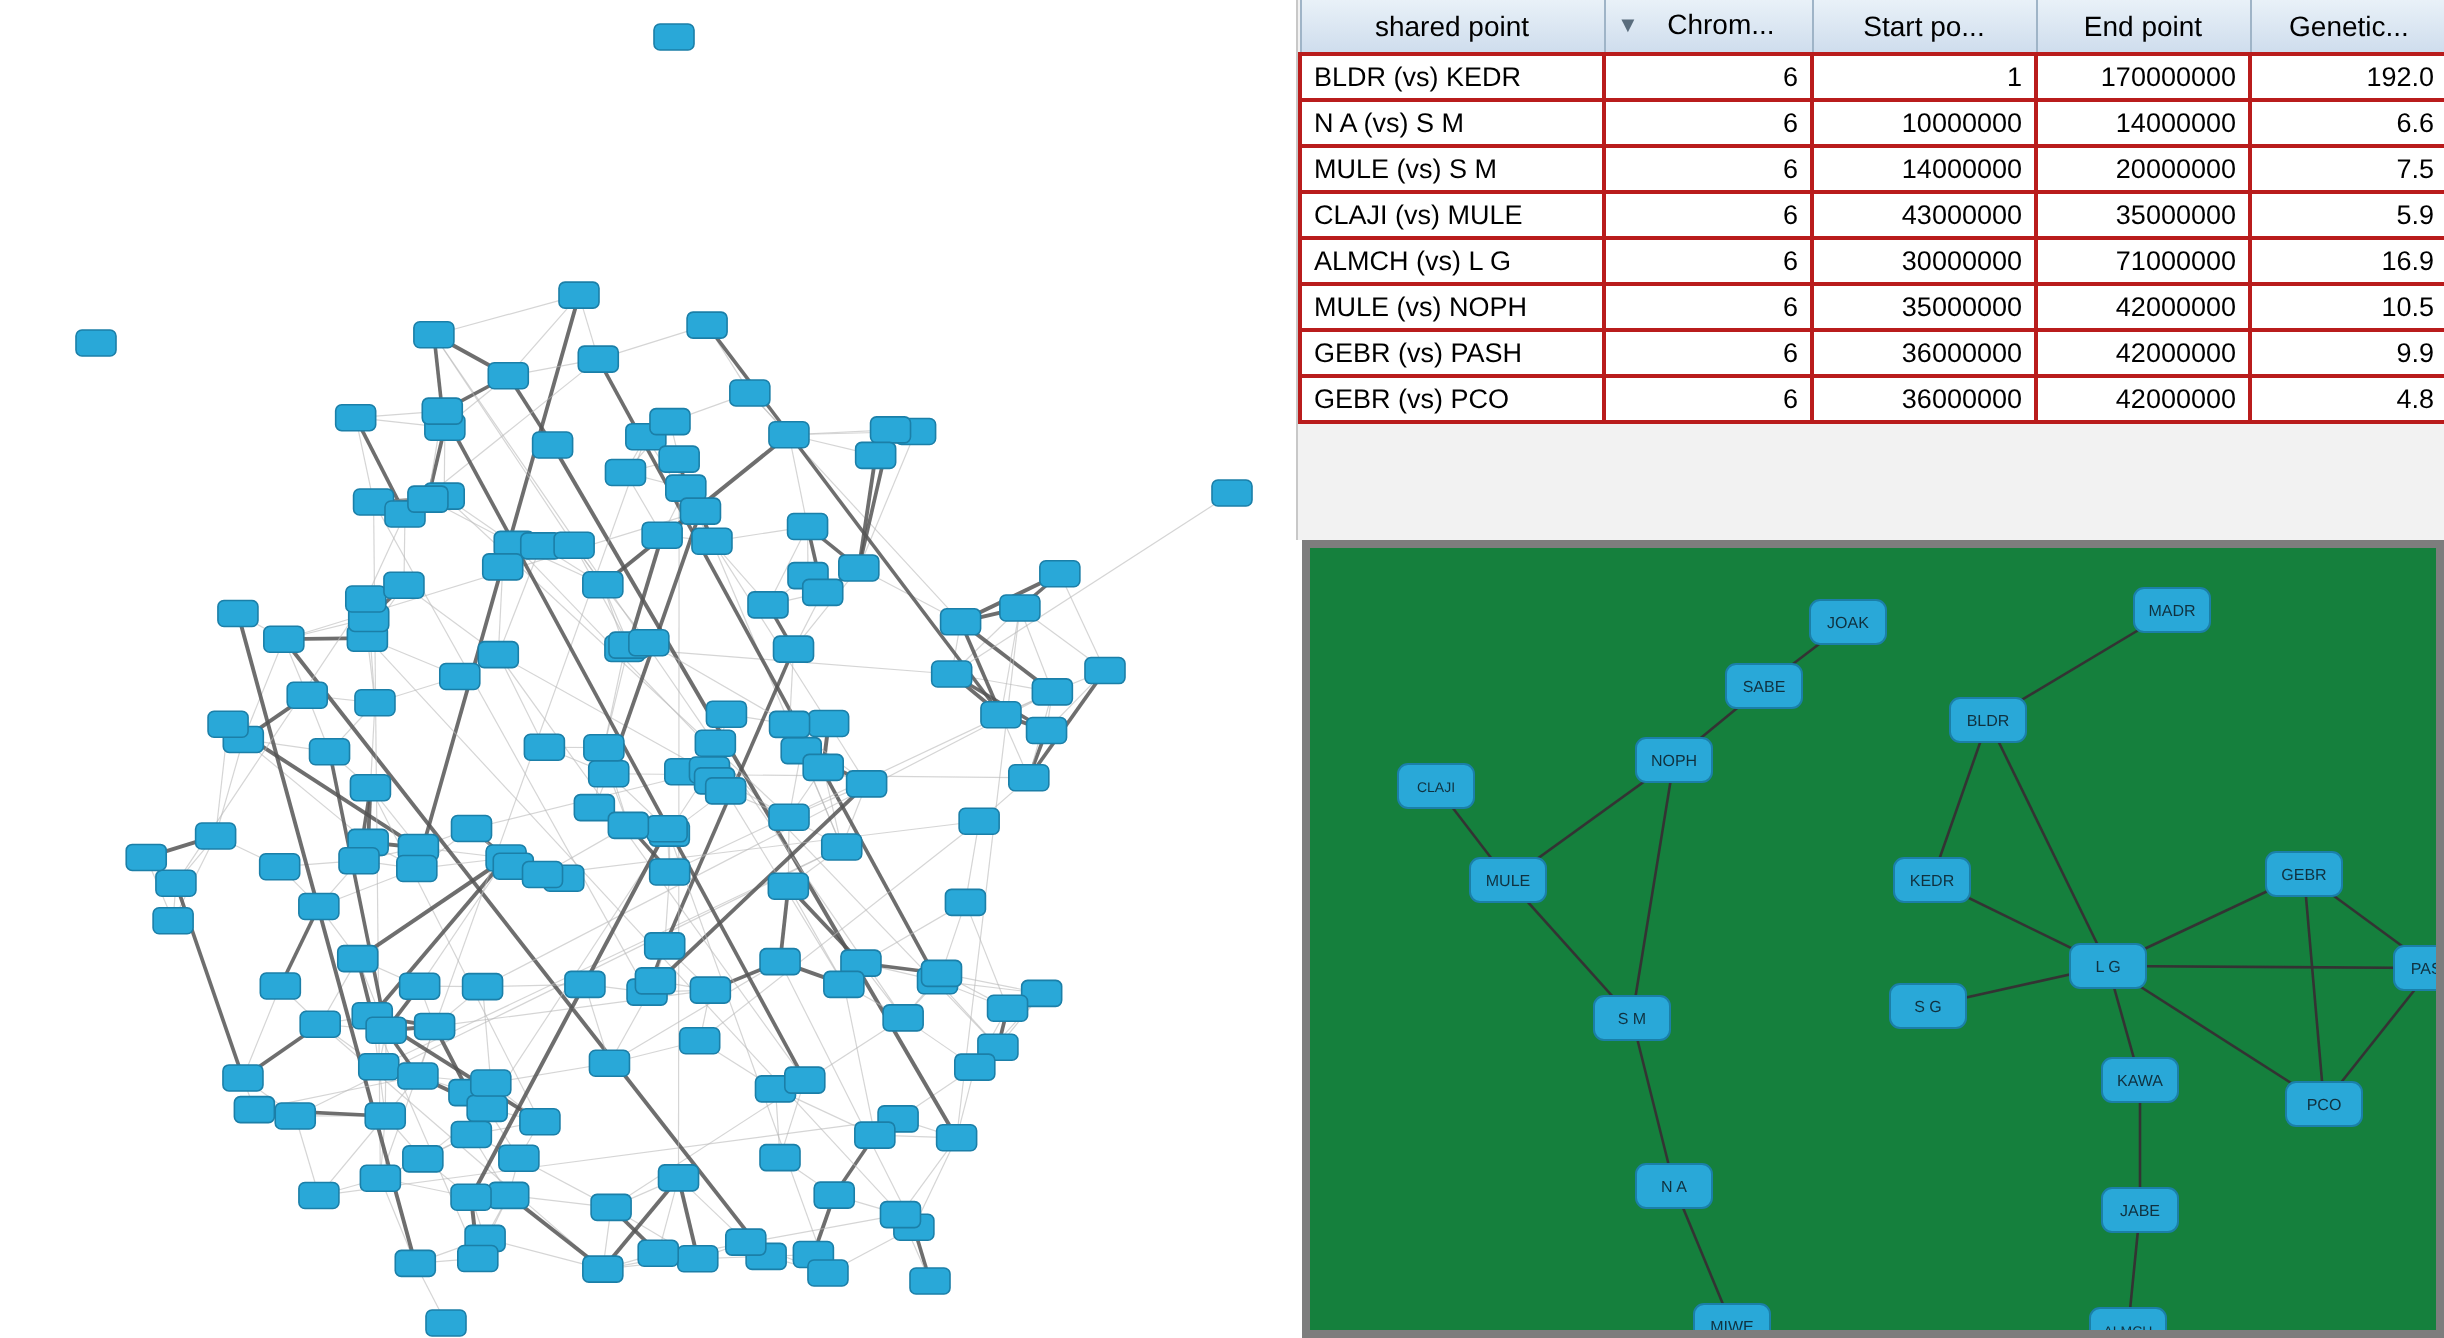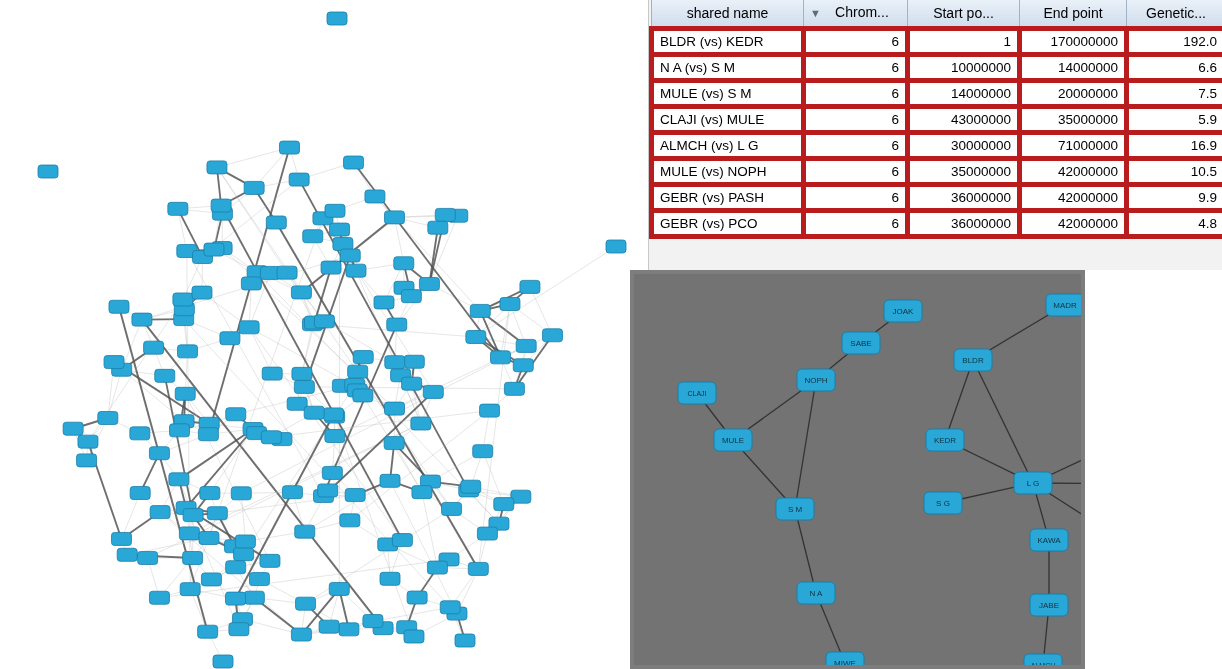--- a/index.html
+++ b/index.html
@@ -60,42 +60,42 @@
   }
   #results-table th .filter-icon {
     float: left;
     color: #5a6d7d;
     font-size: 11px;
     line-height: 18px;
     padding-right: 2px;
   }
   #results-table td {
     background: #ffffff;
-    border: 5px solid #b91c1c;
+    border: 2px solid #b91c1c;
     height: 21px;
     padding: 0 6px;
     white-space: nowrap;
     overflow: hidden;
   }
   #results-table td.num { text-align: right; }
   #results-table td.name { text-align: left; }
   .col-name  { width: 152px; }
   .col-chrom { width: 104px; }
   .col-start { width: 112px; }
   .col-end   { width: 107px; }
   .col-gen   { width: 99px; }
 
   
   #sub-network {
     position: absolute;
-    left: 630px;
+    left: 651px;
     top: 270px;
-    width: 455px;
+    width: 571px;
     height: 399px;
-    background: #737373;
+    background: #15803d;
     border: 4px solid #7d7d7d;
     box-sizing: border-box;
     overflow: hidden;
   }
   #sub-network svg { display: block; }
 
   .node-label {
     font-family: "Liberation Sans", sans-serif;
     fill: #10313f;
     text-anchor: middle;
@@ -735,21 +735,21 @@
   <table id="results-table">
     <colgroup>
       <col class="col-name">
         <col class="col-chrom">
         <col class="col-start">
         <col class="col-end">
         <col class="col-gen">
     </colgroup>
     <thead>
       <tr>
-        <th><span>shared name</span></th>
+        <th><span>shared point</span></th>
         <th><span class="filter-icon">▼</span><span>Chrom...</span></th>
         <th><span>Start po...</span></th>
         <th><span>End point</span></th>
         <th><span>Genetic...</span></th>
       </tr>
     </thead>
     <tbody id="table-body">
         <tr>
           <td class="name">BLDR (vs) KEDR</td>
           <td class="num">6</td>

